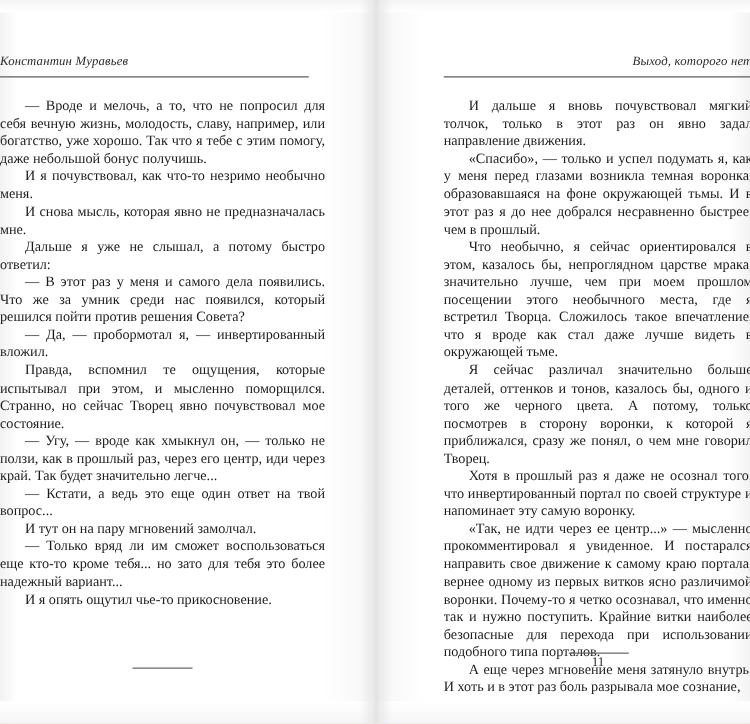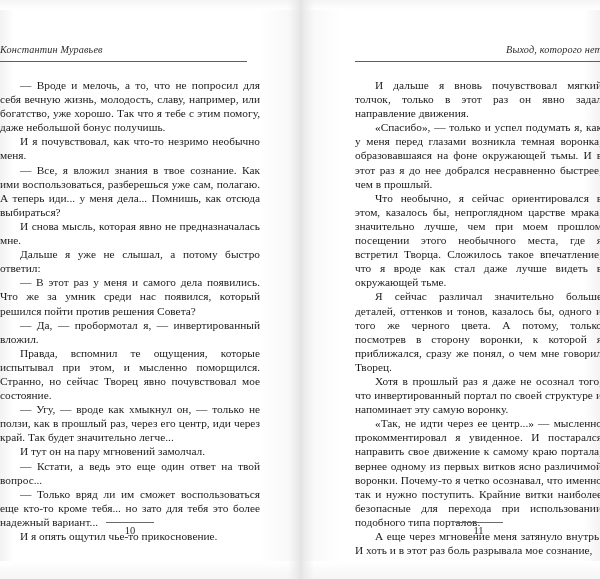--- a/index.html
+++ b/index.html
@@ -147,36 +147,34 @@
   <div class="bottom-edge"></div>
   <div class="gutter"></div>
 
   <div class="page left">
     <div class="running-head">Константин Муравьев</div>
     <div class="head-rule"></div>
 
     <div class="body-text" id="left-body">
         <p>— Вроде и мелочь, а то, что не попросил для себя вечную жизнь, молодость, славу, например, или богатство, уже хорошо. Так что я тебе с этим помогу, даже небольшой бонус получишь.</p>
         <p>И я почувствовал, как что-то незримо необычно меня.</p>
-        <p>— Все, я вложил знания в твое сознание. Как ими воспользоваться, разберешься уже сам, полагаю. А теперь иди... у меня дела... Помнишь, как отсюда выбираться?</p>
         <p>И снова мысль, которая явно не предназначалась мне.</p>
         <p>Дальше я уже не слышал, а потому быстро ответил:</p>
         <p>— В этот раз у меня и самого дела появились. Что же за умник среди нас появился, который решился пойти против решения Совета?</p>
         <p>— Да, — пробормотал я, — инвертированный вложил.</p>
         <p>Правда, вспомнил те ощущения, которые испытывал при этом, и мысленно поморщился. Странно, но сейчас Творец явно почувствовал мое состояние.</p>
         <p>— Угу, — вроде как хмыкнул он, — только не ползи, как в прошлый раз, через его центр, иди через край. Так будет значительно легче...</p>
+        <p>— Кстати, а ведь это еще один ответ на твой вопрос...</p>
         <p>И тут он на пару мгновений замолчал.</p>
-        <p>— Кстати, а ведь это еще один ответ на твой вопрос...</p>
         <p>— Только вряд ли им сможет воспользоваться еще кто-то кроме тебя... но зато для тебя это более надежный вариант...</p>
         <p>И я опять ощутил чье-то прикосновение.</p>
       </div>
 
     <div class="folio">
       <div class="folio-rule"></div>
-      <span class="folio-num">10</span>
     </div>
   </div>
 
   <div class="page right">
     <div class="running-head">Выход, которого нет</div>
     <div class="head-rule"></div>
 
     <div class="body-text" id="right-body">
         <p>И дальше я вновь почувствовал мягкий толчок, только в этот раз он явно задал направление движения.</p>
         <p>«Спасибо», — только и успел подумать я, как у меня перед глазами возникла темная воронка, образовавшаяся на фоне окружающей тьмы. И в этот раз я до нее добрался несравненно быстрее, чем в прошлый.</p>

